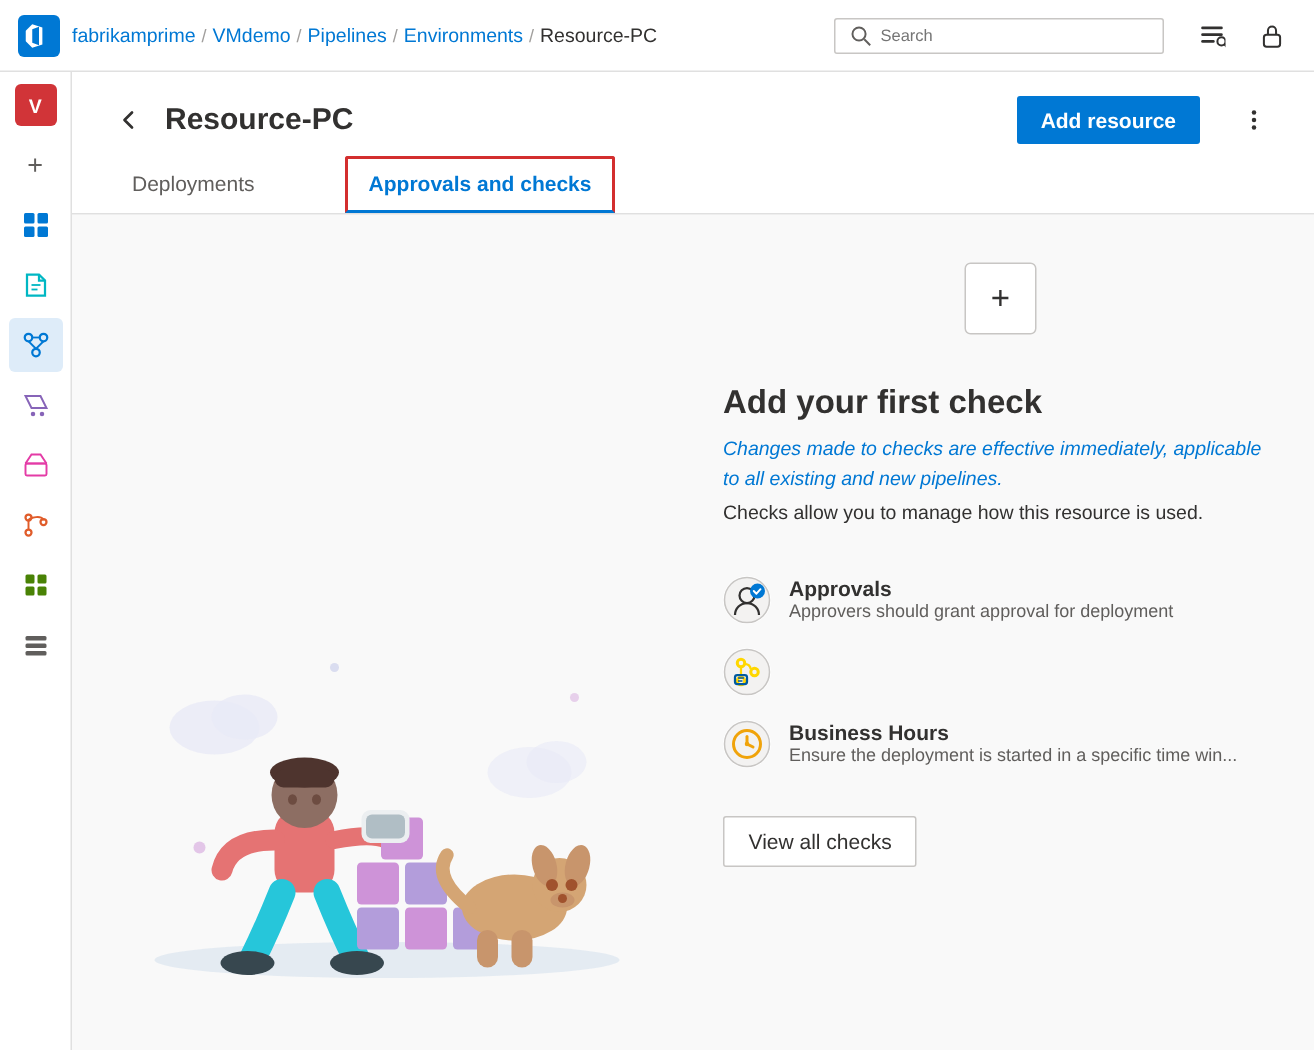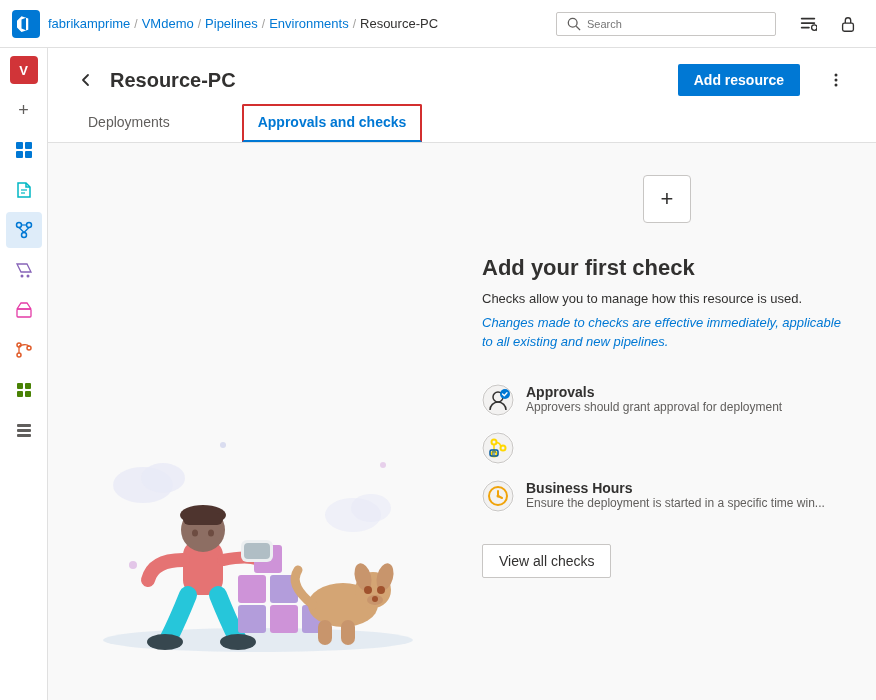--- a/index.html
+++ b/index.html
@@ -43,21 +43,21 @@
     .content-header { background: #fff; border-bottom: 1px solid #e0e0e0; padding: 0 24px; }
     .content-title-row { display: flex; align-items: center; justify-content: space-between; padding: 16px 0 8px 0; }
     .content-title-left { display: flex; align-items: center; gap: 10px; }
     .back-btn { width: 28px; height: 28px; display: flex; align-items: center; justify-content: center; cursor: pointer; color: #323130; border-radius: 2px; }
     .page-title { font-size: 20px; font-weight: 600; color: #323130; }
     .title-actions { display: flex; align-items: center; gap: 20px; justify-content: space-between; }
     .add-resource-btn { background: #0078d4; color: white; border: none; padding: 8px 16px; border-radius: 2px; font-size: 14px; font-weight: 600; cursor: pointer; }
     .more-btn { width: 32px; height: 32px; display: flex; align-items: center; justify-content: center; cursor: pointer; color: #323130; border-radius: 2px; }
 
     
-    .tabs { display: flex; gap: 12px; }
+    .tabs { display: flex; gap: 0; }
     .tab { padding: 10px 16px; font-size: 14px; color: #605e5c; cursor: pointer; border-bottom: 2px solid transparent; white-space: nowrap; }
     .tab.active { color: #0078d4; border-bottom: 2px solid #0078d4; font-weight: 600; }
     .tab-approvals { border: 2px solid #d32f2f; border-bottom: 2px solid #0078d4; border-radius: 2px 2px 0 0; padding: 8px 14px; margin-left: 44px; }
 
     
     .content-body { display: flex; height: calc(100% - 110px); }
     .illustration-area { flex: 1; display: flex; align-items: flex-end; justify-content: center; padding: 20px; max-width: 420px; overflow: hidden; }
     .right-panel { flex: 1; padding: 32px 24px; display: flex; flex-direction: column; gap: 16px; }
 
     
@@ -294,24 +294,24 @@
           <rect x="171" y="158" width="26" height="16" rx="4" fill="#b0bec5"></rect>
         </svg>
       </div>
 
       <div class="right-panel">
         <div class="plus-btn-row">
           <div class="plus-btn">+</div>
         </div>
         <div>
           <div class="first-check-title">Add your first check</div>
-          <p class="first-check-desc">Checks allow you to manage how this resource is used.</p>
           <p class="first-check-desc">
             <span>Changes made to checks are effective </span><span style="color:#0078d4;font-style:italic;">immediately</span><span>, applicable to all existing and new pipelines.</span>
           </p>
+          <p class="first-check-desc">Checks allow you to manage how this resource is used.</p>
         </div>
         <div class="check-list">
 
           <div class="check-item">
             <div class="check-icon approvals">
 
               <svg width="32" height="32" viewBox="0 0 32 32">
                 <circle cx="16" cy="16" r="15" fill="#f3f2f1" stroke="#c8c6c4" stroke-width="1"></circle>
                 <circle cx="16" cy="13" r="5" fill="none" stroke="#323130" stroke-width="1.5"></circle>
                 <path d="M8 26c0-4.4 3.6-8 8-8s8 3.6 8 8" fill="none" stroke="#323130" stroke-width="1.5"></path>

